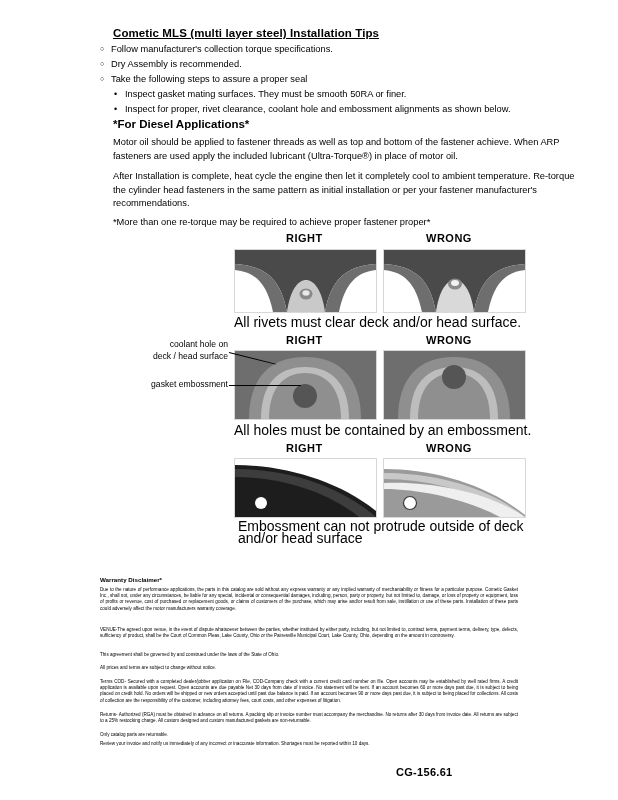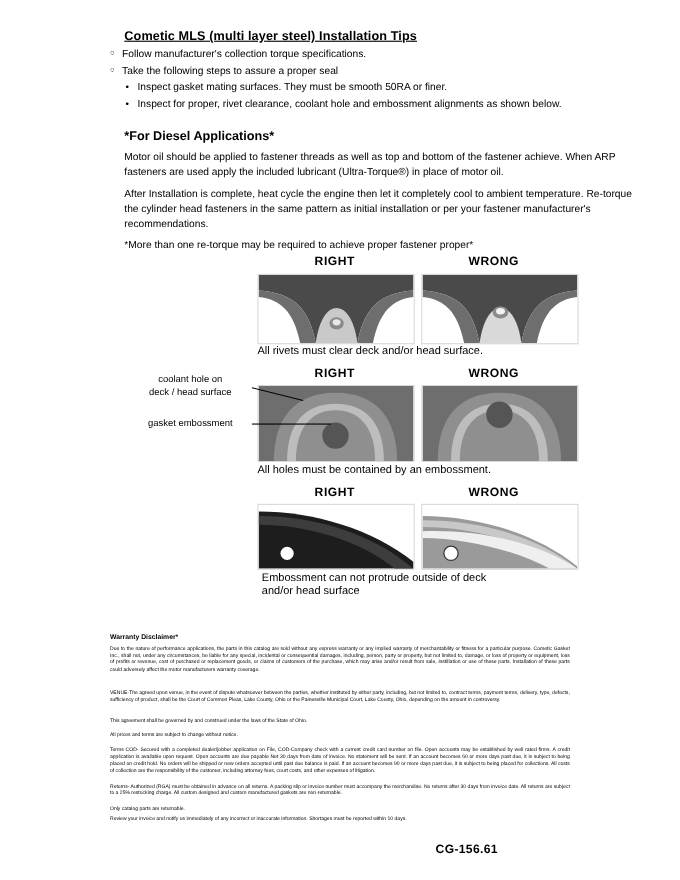--- a/index.html
+++ b/index.html
@@ -17,43 +17,47 @@
   .sub{margin-left:14px;}
 
   .h2{position:absolute;left:113px;top:118px;font-size:11.5px;font-weight:bold;}
   .para{position:absolute;font-size:9.3px;line-height:13.6px;width:470px;left:113px;}
   .p1{top:136px;}
   .p2{top:170px;}
   .p3{top:216px;}
 
   
   .figlabel{position:absolute;font-size:11px;font-weight:bold;letter-spacing:.5px;}
-  .caption{position:absolute;font-size:10px;}
+  .caption{position:absolute;font-size:14px;}
 
   .panel{position:absolute;overflow:hidden;background:#ffffff;border:1px solid #d8d8d8;}
 
-  .callout{position:absolute;font-size:8.6px;text-align:center;line-height:12px;}
+  .callout{position:absolute;font-size:8.6px;text-align:right;line-height:12px;}
   .leader{position:absolute;background:#000;height:1px;}
 
   
   .warr-title{position:absolute;left:100px;top:576px;font-size:6.2px;font-weight:bold;}
   .warr{position:absolute;left:100px;width:418px;font-size:4.6px;line-height:6.2px;text-align:justify;}
   .docid{position:absolute;left:396px;top:766px;font-size:11px;font-weight:bold;letter-spacing:.3px;}
 </style>
 </head>
 <body>
 
 <div class="page">
 
   <div class="h1"><u>Cometic MLS (multi layer steel) Installation Tips</u></div>
 
   <div class="bullets">
     <div class="b-row">
       <span class="b-mark hollow">○</span>
       <span>Follow manufacturer's collection torque specifications.</span>
+    </div>
+    <div class="b-row">
+      <span class="b-mark hollow">○</span>
+      <span>Dry Assembly is recommended.</span>
     </div>
     <div class="b-row">
       <span class="b-mark hollow">○</span>
       <span>Take the following steps to assure a proper seal</span>
     </div>
     <div class="b-row sub">
       <span class="b-mark">•</span>
       <span>Inspect gasket mating surfaces.  They must be smooth 50RA or finer.</span>
     </div>
     <div class="b-row sub">

